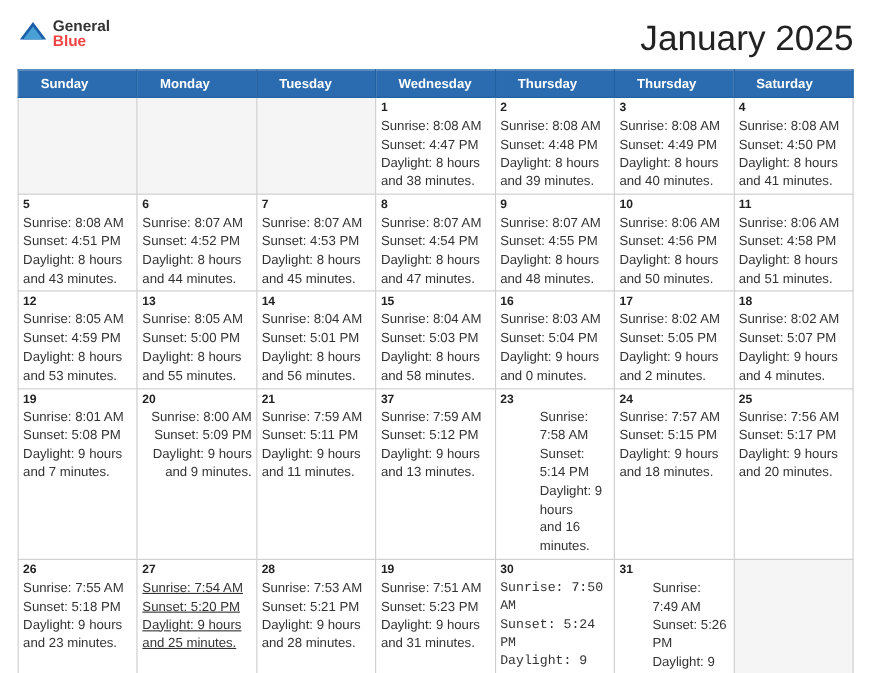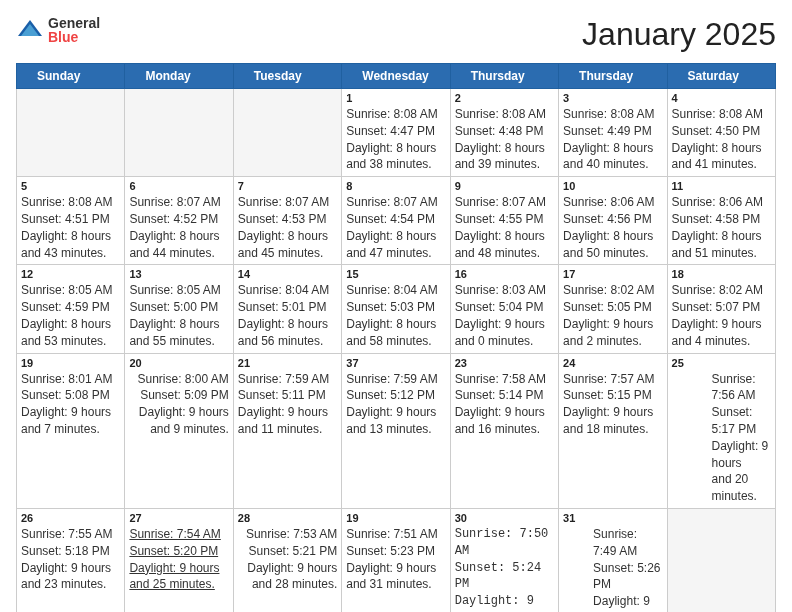--- a/index.html
+++ b/index.html
@@ -291,35 +291,35 @@
           </td>
           <td>
             <div class="day-number">37</div>
             <div class="day-info" style="white-space: pre-line;">Sunrise: 7:59 AM
 Sunset: 5:12 PM
 Daylight: 9 hours
 and 13 minutes.</div>
           </td>
           <td>
             <div class="day-number">23</div>
-            <div class="day-info" style="white-space: pre-line;">Sunrise: 7:58 AM
+            <div class="day-info" style="white-space: pre-line; margin-left: 36px;">Sunrise: 7:58 AM
 Sunset: 5:14 PM
 Daylight: 9 hours
 and 16 minutes.</div>
           </td>
           <td>
             <div class="day-number">24</div>
             <div class="day-info" style="white-space: pre-line;">Sunrise: 7:57 AM
 Sunset: 5:15 PM
 Daylight: 9 hours
 and 18 minutes.</div>
           </td>
           <td>
             <div class="day-number">25</div>
-            <div class="day-info" style="white-space: pre-line; margin-left: 40px;">Sunrise: 7:56 AM
+            <div class="day-info" style="white-space: pre-line;">Sunrise: 7:56 AM
 Sunset: 5:17 PM
 Daylight: 9 hours
 and 20 minutes.</div>
           </td>
         </tr>
         <tr>
           <td>
             <div class="day-number">26</div>
             <div class="day-info" style="white-space: pre-line;">Sunrise: 7:55 AM
 Sunset: 5:18 PM
@@ -328,21 +328,21 @@
           </td>
           <td>
             <div class="day-number">27</div>
             <div class="day-info" style="white-space: pre-line; text-decoration: underline;">Sunrise: 7:54 AM
 Sunset: 5:20 PM
 Daylight: 9 hours
 and 25 minutes.</div>
           </td>
           <td>
             <div class="day-number">28</div>
-            <div class="day-info" style="white-space: pre-line; text-align: right;">Sunrise: 7:53 AM
+            <div class="day-info" style="white-space: pre-line;">Sunrise: 7:53 AM
 Sunset: 5:21 PM
 Daylight: 9 hours
 and 28 minutes.</div>
           </td>
           <td>
             <div class="day-number">19</div>
             <div class="day-info" style="white-space: pre-line;">Sunrise: 7:51 AM
 Sunset: 5:23 PM
 Daylight: 9 hours
 and 31 minutes.</div>

